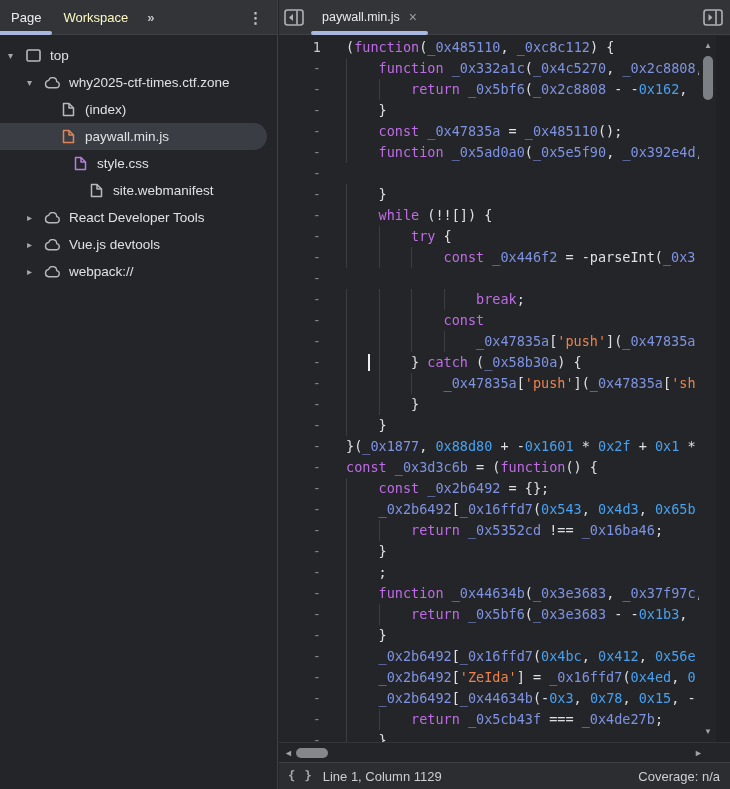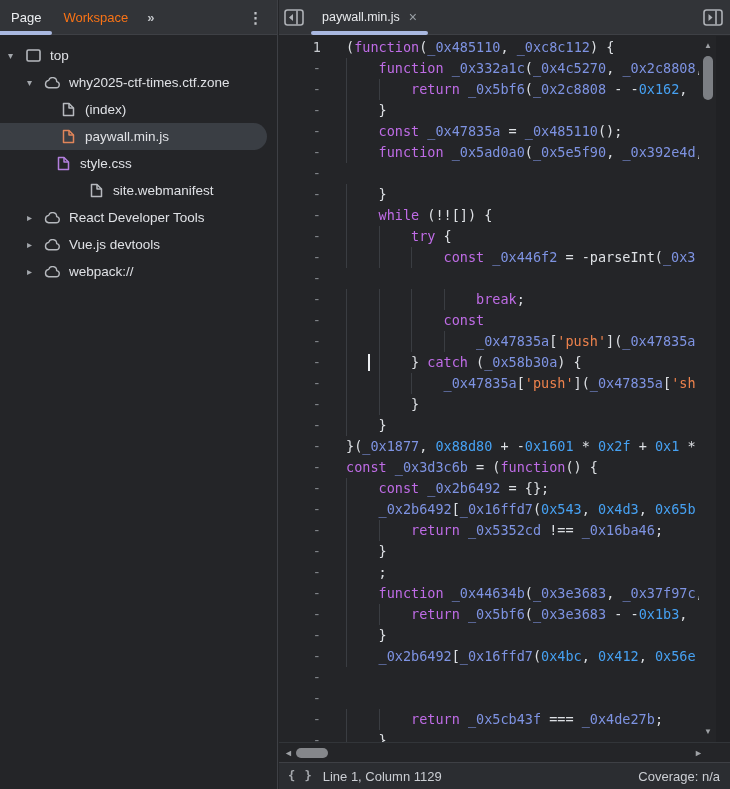--- a/index.html
+++ b/index.html
@@ -6,21 +6,21 @@
   html,body { width:730px; height:789px; overflow:hidden; }
   body { position:relative; background:#242528; font-family:"Liberation Sans",sans-serif;
          -webkit-font-smoothing:antialiased; }
 
   
   .sidebar { position:absolute; left:0; top:0; width:278px; height:789px;
              border-right:1px solid #3e4045; background:#242528; }
   .sh { height:35px; background:#323438; border-bottom:1px solid #3e4045;
         display:flex; align-items:center; }
   .sh-tab { height:35px; display:flex; align-items:center; padding:0 11px;
-            font-size:13px; color:#f97316; position:relative; cursor:default; }
+            font-size:13px; color:#fef9c3; position:relative; cursor:default; }
   .sh-tab.active { color:#eceef1;text-align:right; }
   .sh-tab.active::after { content:""; position:absolute; left:0; bottom:0; width:100%;
             height:4px; background:var(--accent); border-radius:0 6px 6px 0; }
   .sh-more { font-size:13px; color:#c0c3c7; padding:0 8px; letter-spacing:-1px; font-weight:bold; }
   .sh-menu { margin-left:auto; margin-right:14px; color:#c0c3c7; font-size:15px;
              font-weight:bold; line-height:1; }
   .tree { position:absolute; top:42px; left:0; right:1px; }
   .trow { height:27px; display:flex; align-items:center; font-size:13.5px; color:#dfe1e5;
           white-space:nowrap; }
   .trow.sel { background:#3a3e44; border-radius:0 14px 14px 0; margin-right:9px; }
@@ -130,21 +130,21 @@
         </div>
         <div class="trow sel" style="padding-left: 60px;">
           <span class="ticon">
             <svg width="13" height="15" viewBox="0 0 13 15">
               <path d="M1.5 1.5 h5.5 l4.5 4.5 v7.5 h-10 z" fill="none" stroke="#e0855a" stroke-width="1.5" stroke-linejoin="round"></path>
               <path d="M7 1.5 v4.5 h4.5" fill="none" stroke="#e0855a" stroke-width="1.5" stroke-linejoin="round"></path>
             </svg>
           </span>
           <span>paywall.min.js</span>
         </div>
-        <div class="trow" style="padding-left: 55px;">
+        <div class="trow" style="padding-left: 72px;">
           <span class="ticon">
             <svg width="13" height="15" viewBox="0 0 13 15">
               <path d="M1.5 1.5 h5.5 l4.5 4.5 v7.5 h-10 z" fill="none" stroke="#b37fdd" stroke-width="1.5" stroke-linejoin="round"></path>
               <path d="M7 1.5 v4.5 h4.5" fill="none" stroke="#b37fdd" stroke-width="1.5" stroke-linejoin="round"></path>
             </svg>
           </span>
           <span>style.css</span>
         </div>
         <div class="trow" style="padding-left: 88px;">
           <span class="ticon">
@@ -322,23 +322,25 @@
           <div class="line">
             <span class="ln">-</span>
             <span class="ct"><span class="guide"></span><span class="t-p">}</span></span>
           </div>
           <div class="line">
             <span class="ln">-</span>
             <span class="ct"><span class="guide"></span><span class="t-v">_0x2b6492</span><span class="t-p">[</span><span class="t-v">_0x16ffd7</span><span class="t-p">(</span><span class="t-n">0x4bc</span><span class="t-p">, </span><span class="t-n">0x412</span><span class="t-p">, </span><span class="t-n">0x56e</span></span>
           </div>
           <div class="line">
             <span class="ln">-</span>
-          </div>
-          <div class="line">
-            <span class="ln">-</span>
+            <span class="ct"><span class="guide"></span><span class="t-v">_0x2b6492</span><span class="t-p">[</span><span class="t-s">'ZeIda'</span><span class="t-p">] = </span><span class="t-v">_0x16ffd7</span><span class="t-p">(</span><span class="t-n">0x4ed</span><span class="t-p">, </span><span class="t-n">0</span></span>
+          </div>
+          <div class="line">
+            <span class="ln">-</span>
+            <span class="ct"><span class="guide"></span><span class="t-v">_0x2b6492</span><span class="t-p">[</span><span class="t-v">_0x44634b</span><span class="t-p">(-</span><span class="t-n">0x3</span><span class="t-p">, </span><span class="t-n">0x78</span><span class="t-p">, </span><span class="t-n">0x15</span><span class="t-p">, -</span></span>
           </div>
           <div class="line">
             <span class="ln">-</span>
             <span class="ct"><span class="guide"></span><span class="guide"></span><span class="t-k">return</span><span class="t-p"> </span><span class="t-v">_0x5cb43f</span><span class="t-p"> === </span><span class="t-v">_0x4de27b</span><span class="t-p">;</span></span>
           </div>
           <div class="line">
             <span class="ln">-</span>
             <span class="ct"><span class="guide"></span><span class="t-p">}</span></span>
           </div>
         </div>

